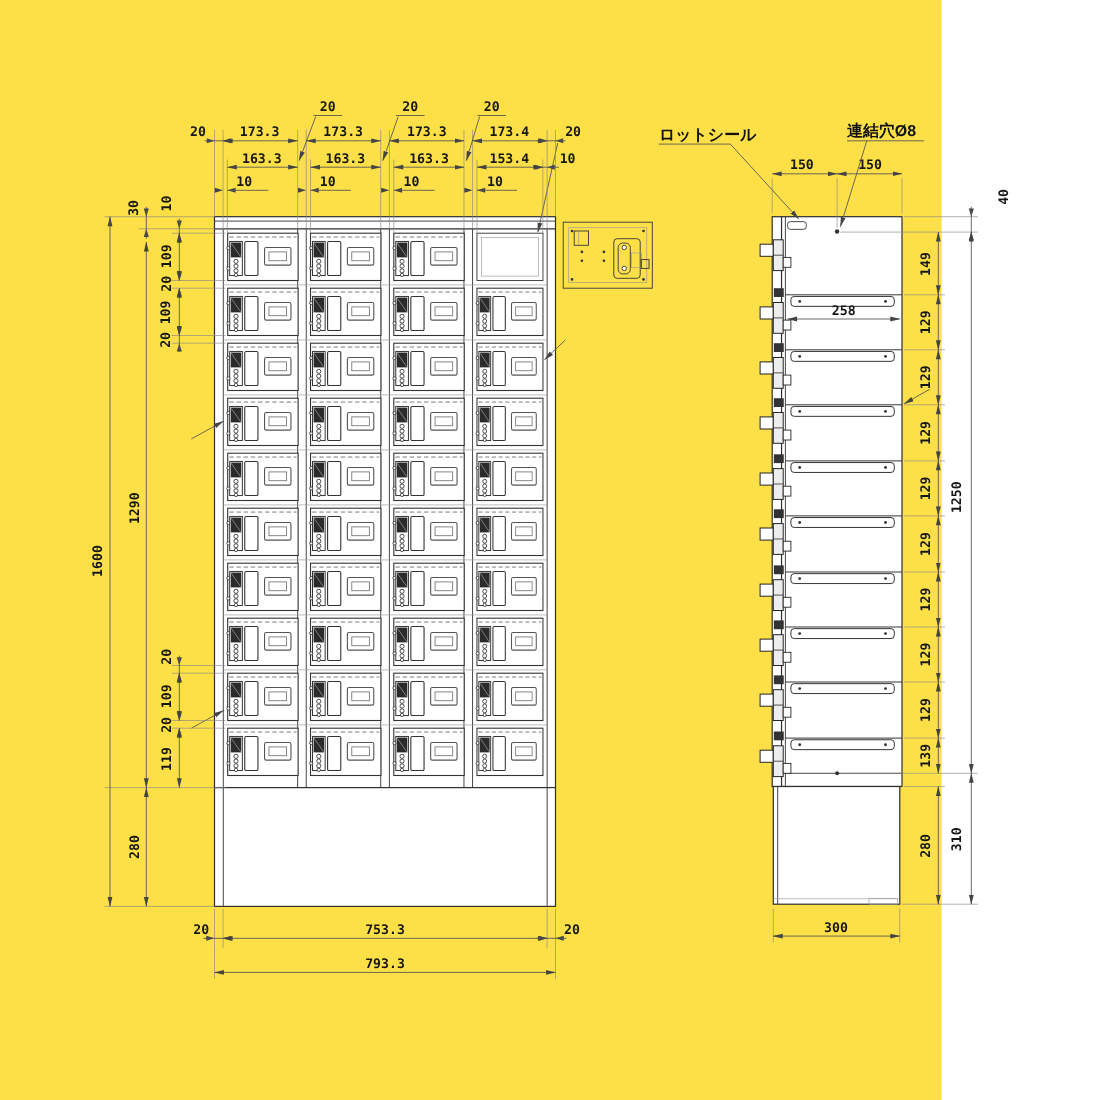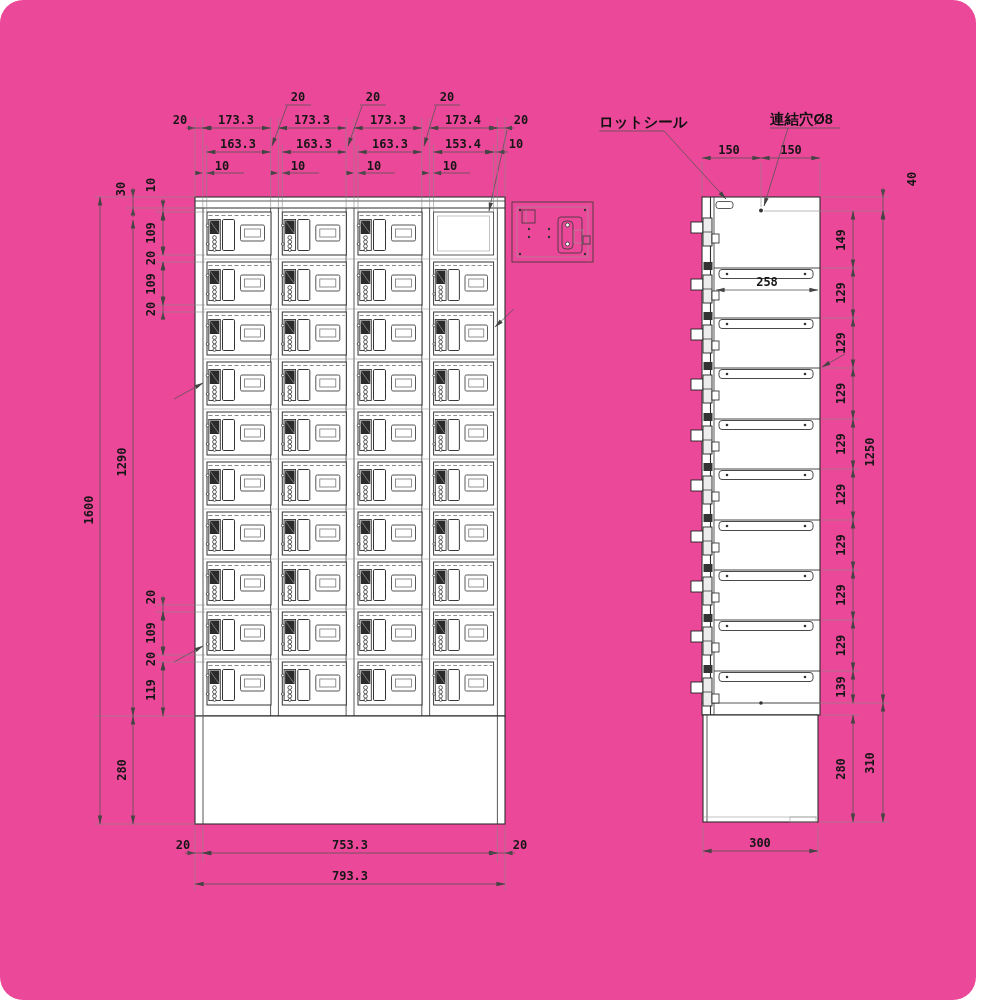--- a/index.html
+++ b/index.html
@@ -1,16 +1,16 @@
 <!DOCTYPE html>
 <html><head>
 <meta charset="utf-8">
 <style>
   html,body{margin:0;padding:0;background:#fff;}
-  .canvas{width:976px;height:1000px;background:#ec4899;position:relative;font-family:"DejaVu Sans Mono",monospace;border-radius:23px;}
+  .canvas{width:856px;height:1000px;background:#fde047;position:relative;font-family:"DejaVu Sans Mono",monospace;}
   svg{display:block;}
   .obj{stroke:#2f2f2f;stroke-width:1.1;fill:none;}
   .objf{stroke:#2f2f2f;stroke-width:1.1;fill:#ffffff;}
   .thin{stroke:#3a3a3a;stroke-width:0.85;fill:none;}
   .lt{stroke:#9a9a9a;stroke-width:0.6;fill:none;}
   .dim{stroke:#555;stroke-width:0.8;fill:none;}
   .ext{stroke:#8a8a8a;stroke-width:0.6;fill:none;}
   .hid{stroke:#555;stroke-width:0.7;stroke-dasharray:4 2.5;fill:none;}
   .tri{fill:#444;stroke:none;}
   .dl{fill:#fff;stroke:#333;stroke-width:0.8;}

